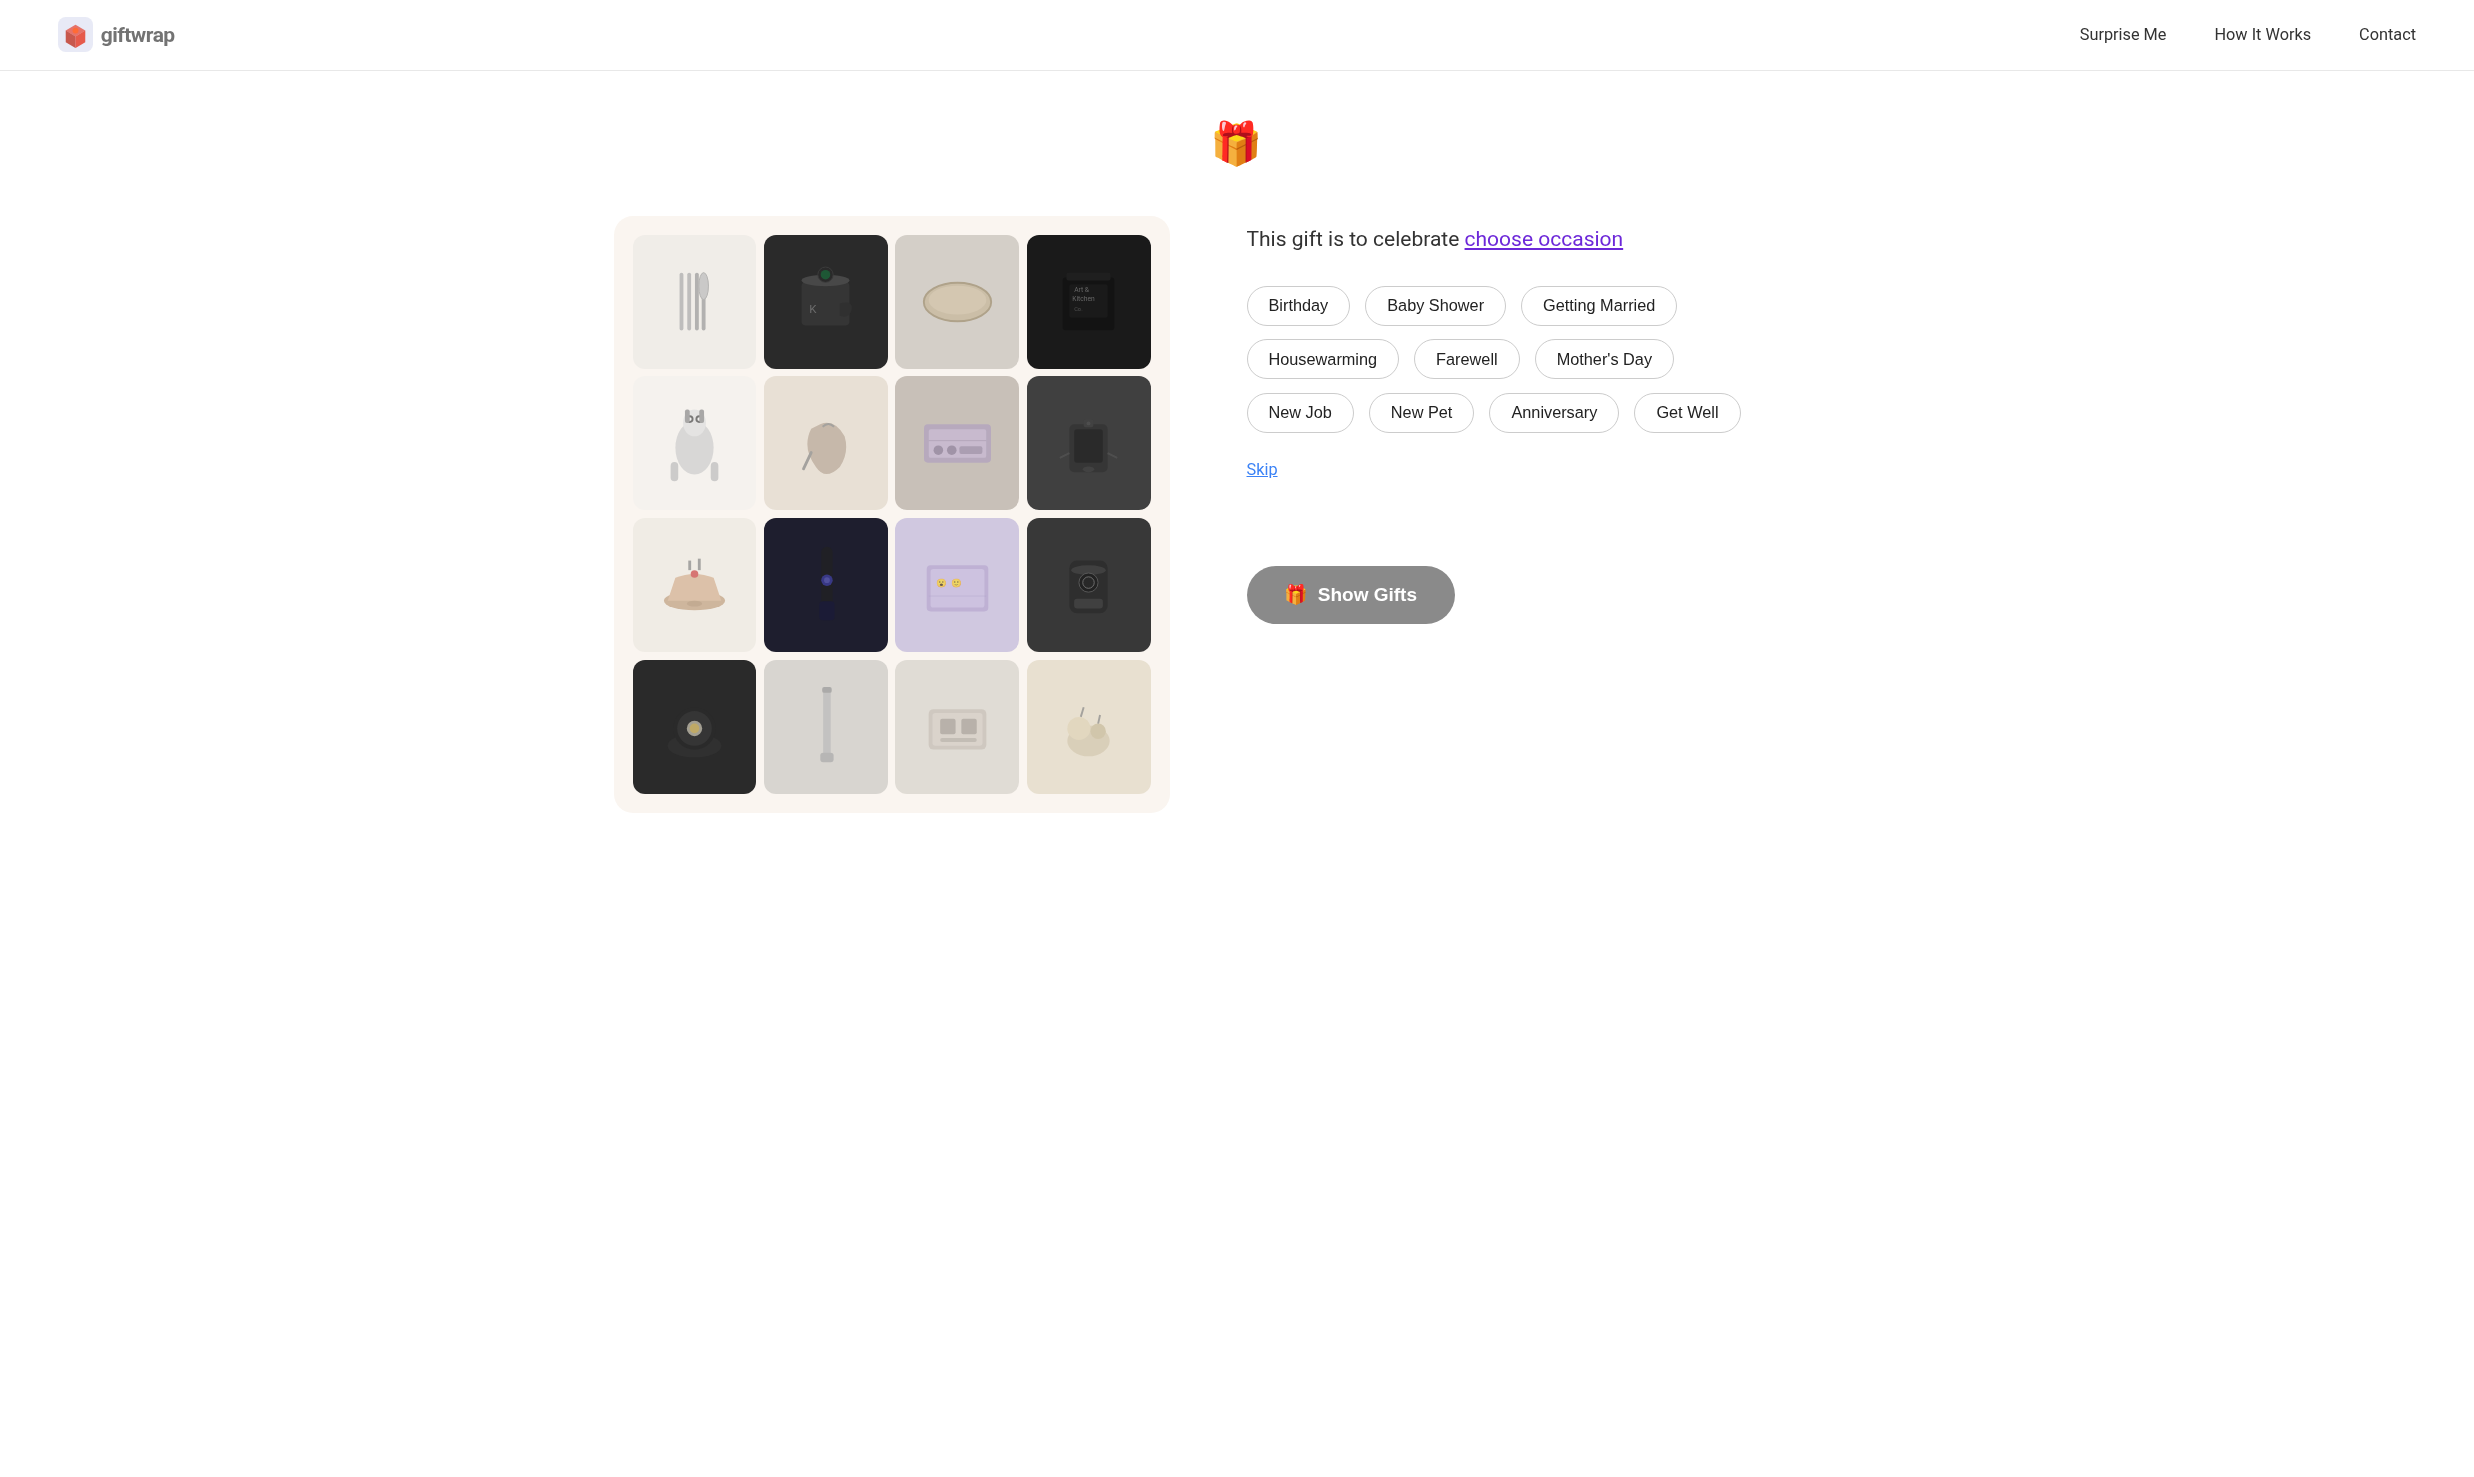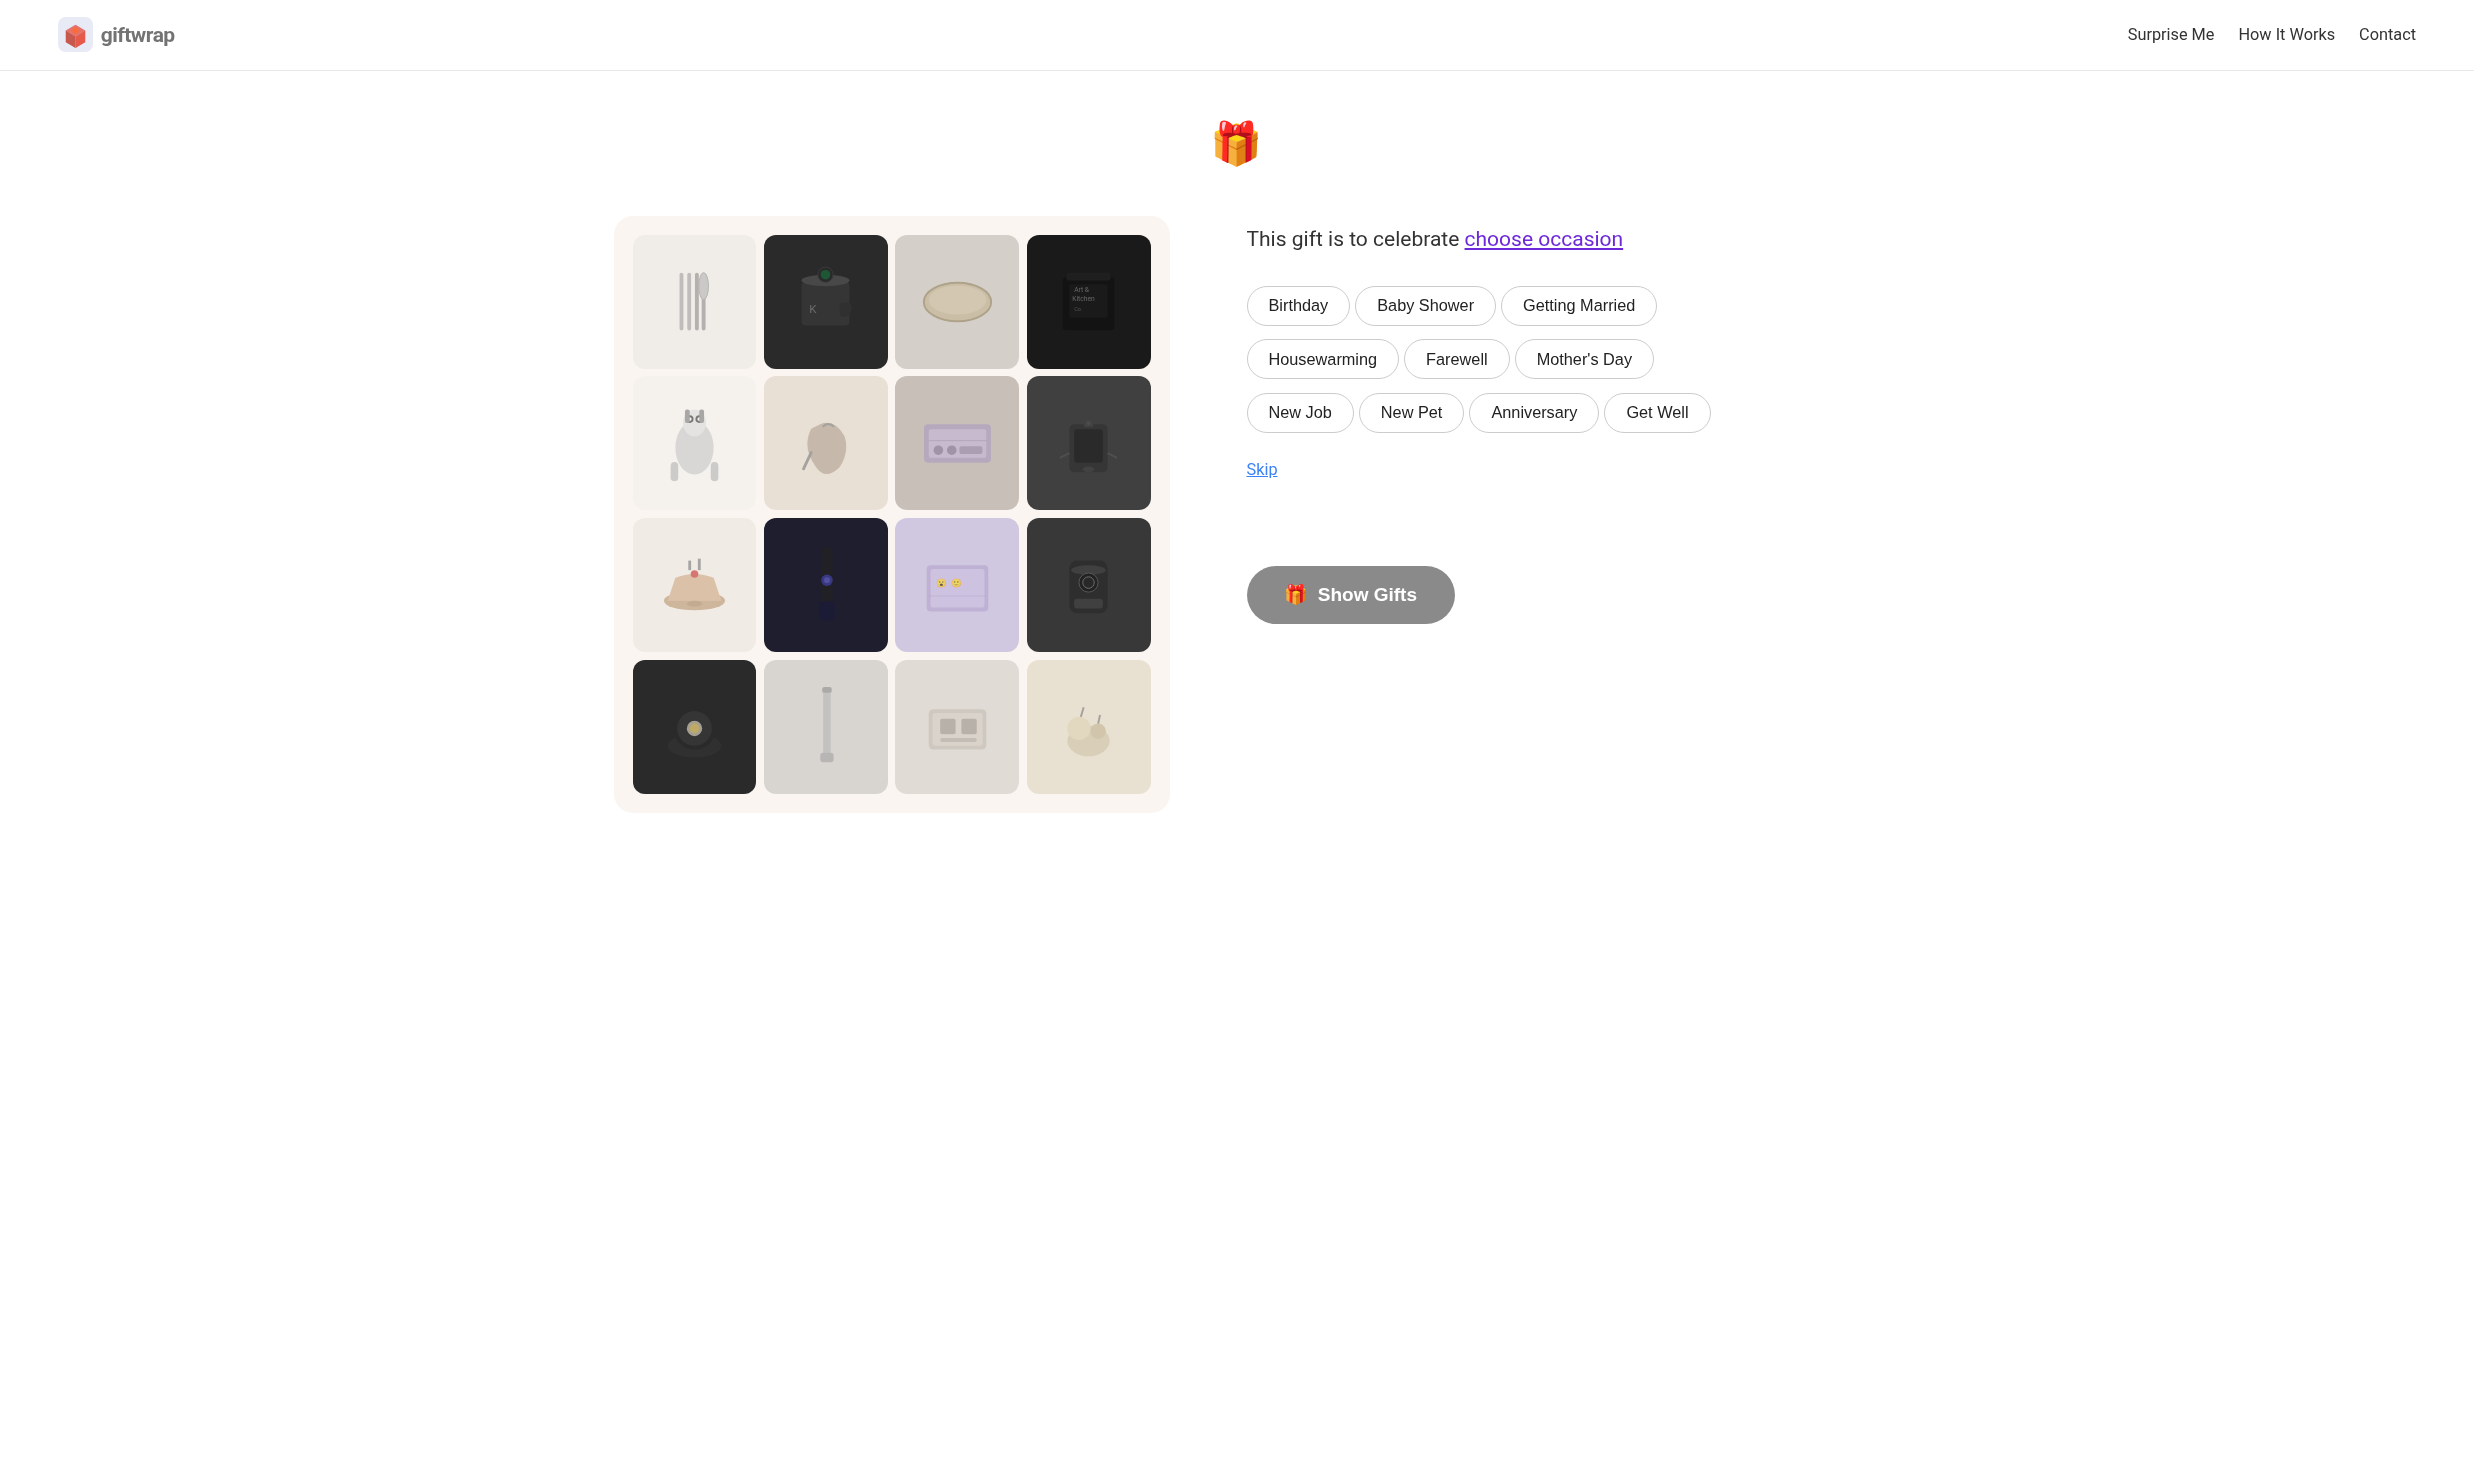--- a/index.html
+++ b/index.html
@@ -34,21 +34,21 @@
     .logo-text {
       font-size: 21px;
       font-weight: 700;
       color: #737373;
       letter-spacing: -0.5px;
     }
 
     .nav {
       display: flex;
       align-items: center;
-      gap: 24px;
+      gap: 48px;
     }
 
     .nav-link {
       font-size: 16.3px;
       color: #333;
       cursor: pointer;
       text-decoration: none;
     }
 
     
@@ -174,21 +174,21 @@
     .tags-section {
       display: flex;
       flex-direction: column;
       gap: 13.4px;
       margin-bottom: 27px;
     }
 
     .tags-row {
       display: flex;
       flex-wrap: wrap;
-      gap: 5px;
+      gap: 15px;
     }
 
     .tag-pill {
       padding: 9.6px 21px;
       border: 1.4px solid #ccc;
       border-radius: 48px;
       font-size: 16.3px;
       color: #222;
       cursor: pointer;
       background: #fff;

